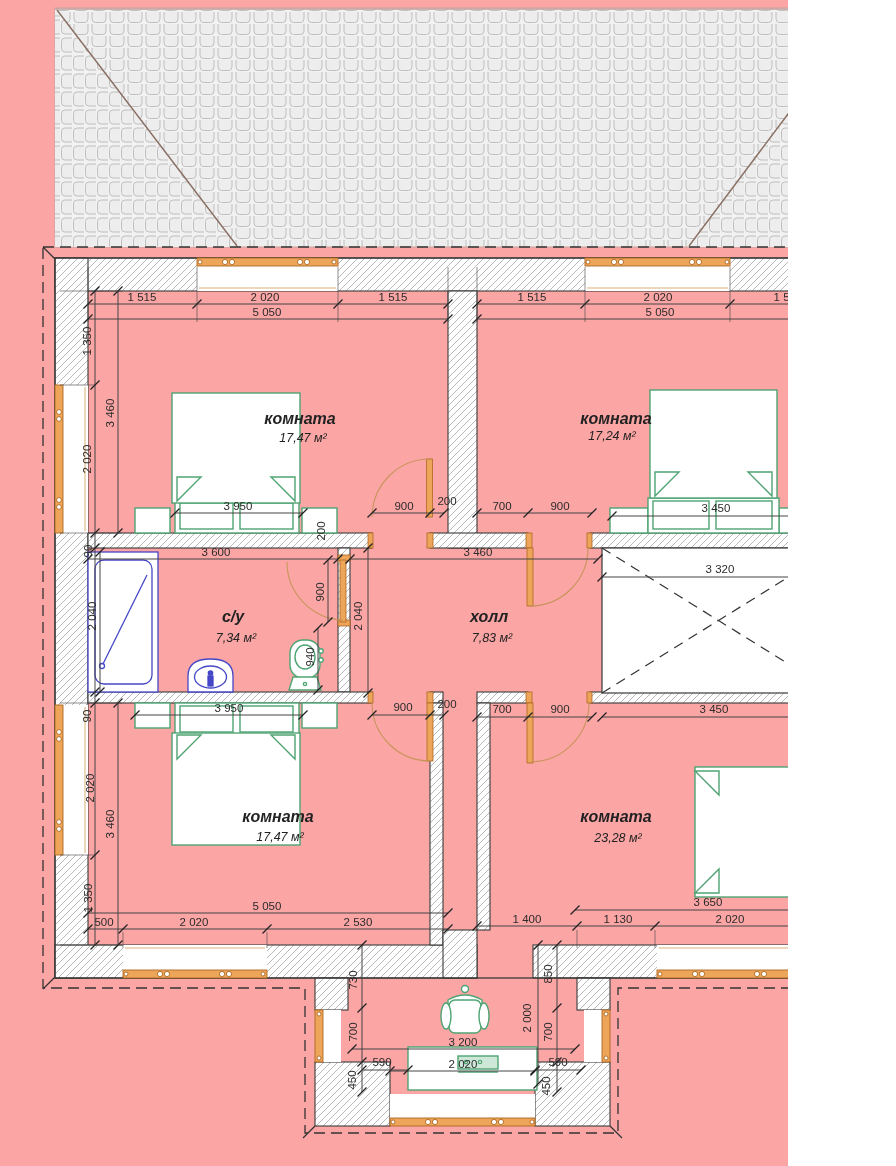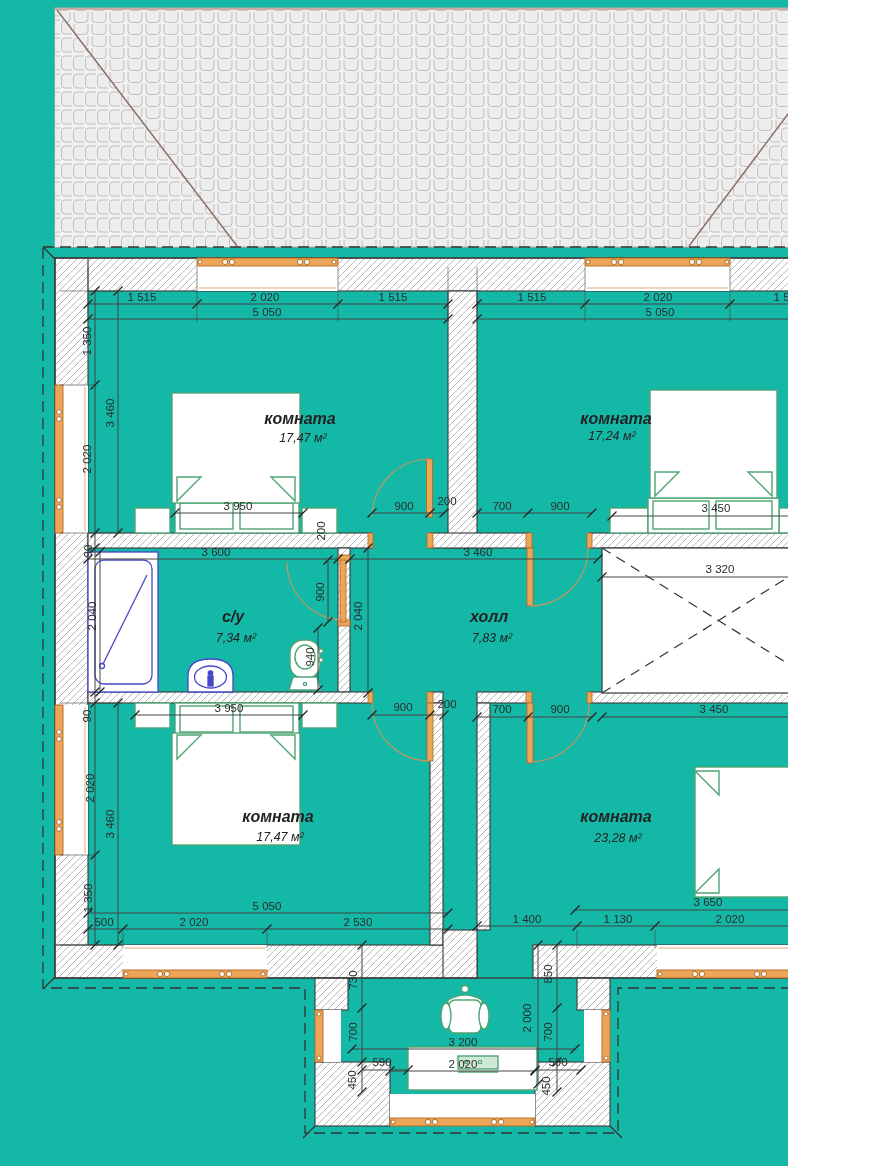--- a/index.html
+++ b/index.html
@@ -1,16 +1,16 @@
 <!DOCTYPE html>
 <html><head>
 <meta charset="utf-8">
 <style>
   html,body{margin:0;padding:0;background:#ffffff;}
-  .sheet{position:relative;width:788px;height:1166px;background:#14b8a6;overflow:hidden;
+  .sheet{position:relative;width:788px;height:1166px;background:#fca5a5;overflow:hidden;
          font-family:"Liberation Sans", sans-serif;}
   svg{position:absolute;left:0;top:0;}
   text{fill:#2b2b2b;}
   .dimtxt{font-size:11.5px;letter-spacing:0px;}
   .rname{font-size:16px;font-style:italic;font-weight:bold;text-anchor:middle;fill:#222;}
   .rarea{font-size:12.5px;font-style:italic;text-anchor:middle;fill:#222;}
 </style>
 </head>
 <body>
 

